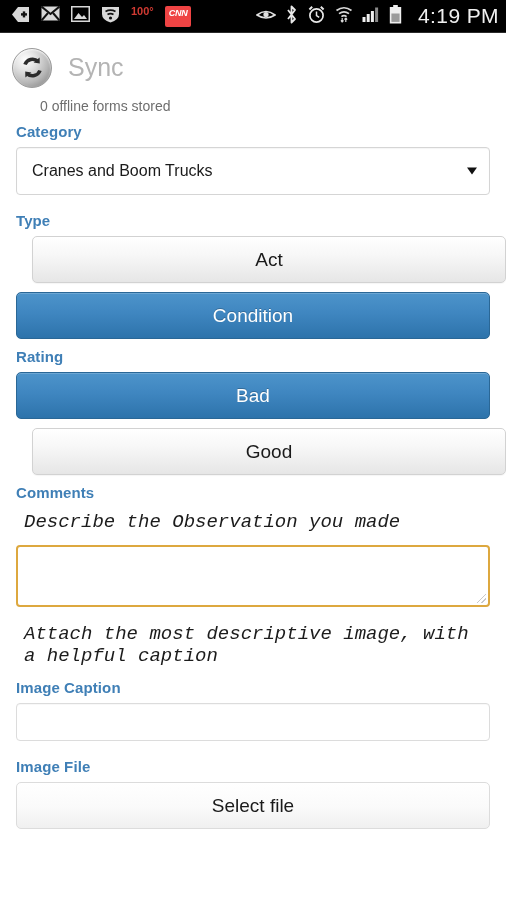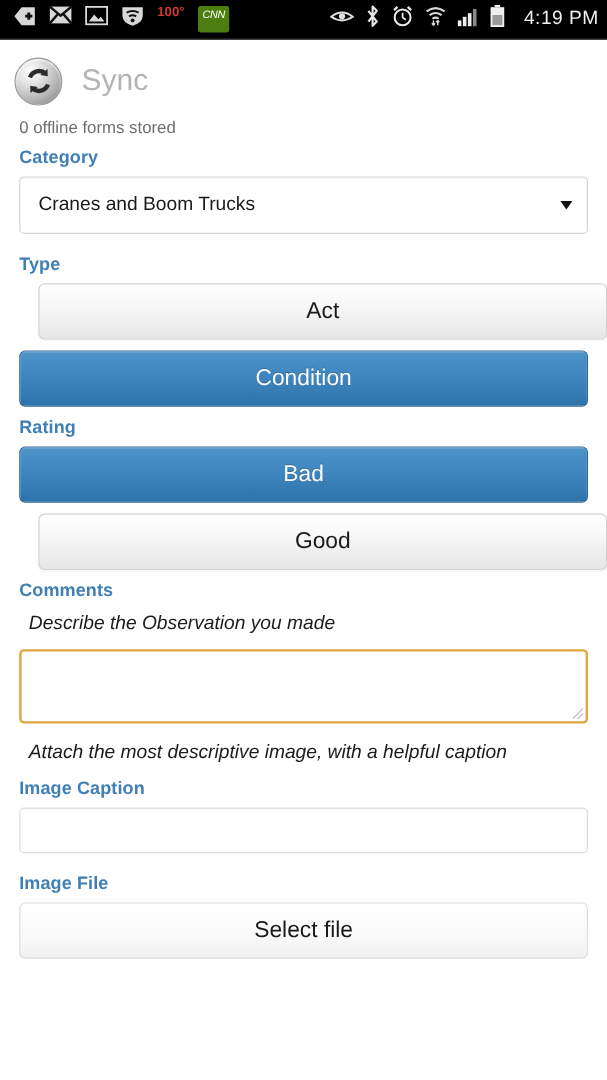--- a/index.html
+++ b/index.html
@@ -19,27 +19,27 @@
     border-bottom:1px solid #2a2a2a;
   }
   .sb-left{ display:flex; gap:11px; padding-left:11px; flex:1;}
   .sb-right{ display:flex; align-items:center; gap:9px; padding-right:7px; }
   .sb-icon{ display:block; }
   .temp-txt{
     color:#d03a32; font-size:11px; font-weight:bold;
     letter-spacing:0px; line-height:1;
   }
   .cnn-badge{
-    background:#4d7c0f; color:#ffffff;
-    font-size:9px; font-weight:normal; font-style:italic;
+    background:#ef4444; color:#ffffff;
+    font-size:9px; font-weight:bold; font-style:italic;
     padding:3px 4px 3px 4px; border-radius:2px;
     letter-spacing:-0.3px; line-height:1;
   }
   .clock{
-    color:#f0f0f0; font-size:16px; letter-spacing:0.4px;
+    color:#f0f0f0; font-size:21px; letter-spacing:0.4px;
     margin-left:7px; white-space:nowrap;
   }
 
   
   .app-header{
     display:flex; align-items:center;
     padding:14px 0 0 12px; height:55px;text-align:right;
   }
   .sync-icon{
     width:40px; height:40px; border-radius:50%;
@@ -52,28 +52,30 @@
   .app-title{
     font-size:25px; color:#b4b4b4; margin-left:16px; font-weight:normal;
     line-height:1;
   }
 
   
   .content{ padding:0 16px; }
   .offline-note{
     color:#6e6e6e; font-size:14px; margin-top:10px; margin-bottom:9px;
     padding-left:0px;
+    margin-left:24px;
   }
   .field-label{
     color:#3f7fb6; font-size:15px; font-weight:bold;
     margin-bottom:7px; margin-top:2px; letter-spacing:0.1px;
   }
   .help-text{
-    font-style:italic; font-size:16px; color:#1c1c1c;
+    font-style:italic; font-size:19px; color:#1c1c1c;
     margin:10px 0 12px 8px;
+    font-family:Liberation Mono, monospace;
   }
 
   
   .select-wrap{ position:relative; margin-bottom:17px; }
   .select-box{
     width:100%; height:48px;
     border:1px solid #d5d5d5; border-radius:4px;
     background:#ffffff;
     display:flex; align-items:center;
     padding:0 30px 0 15px;

